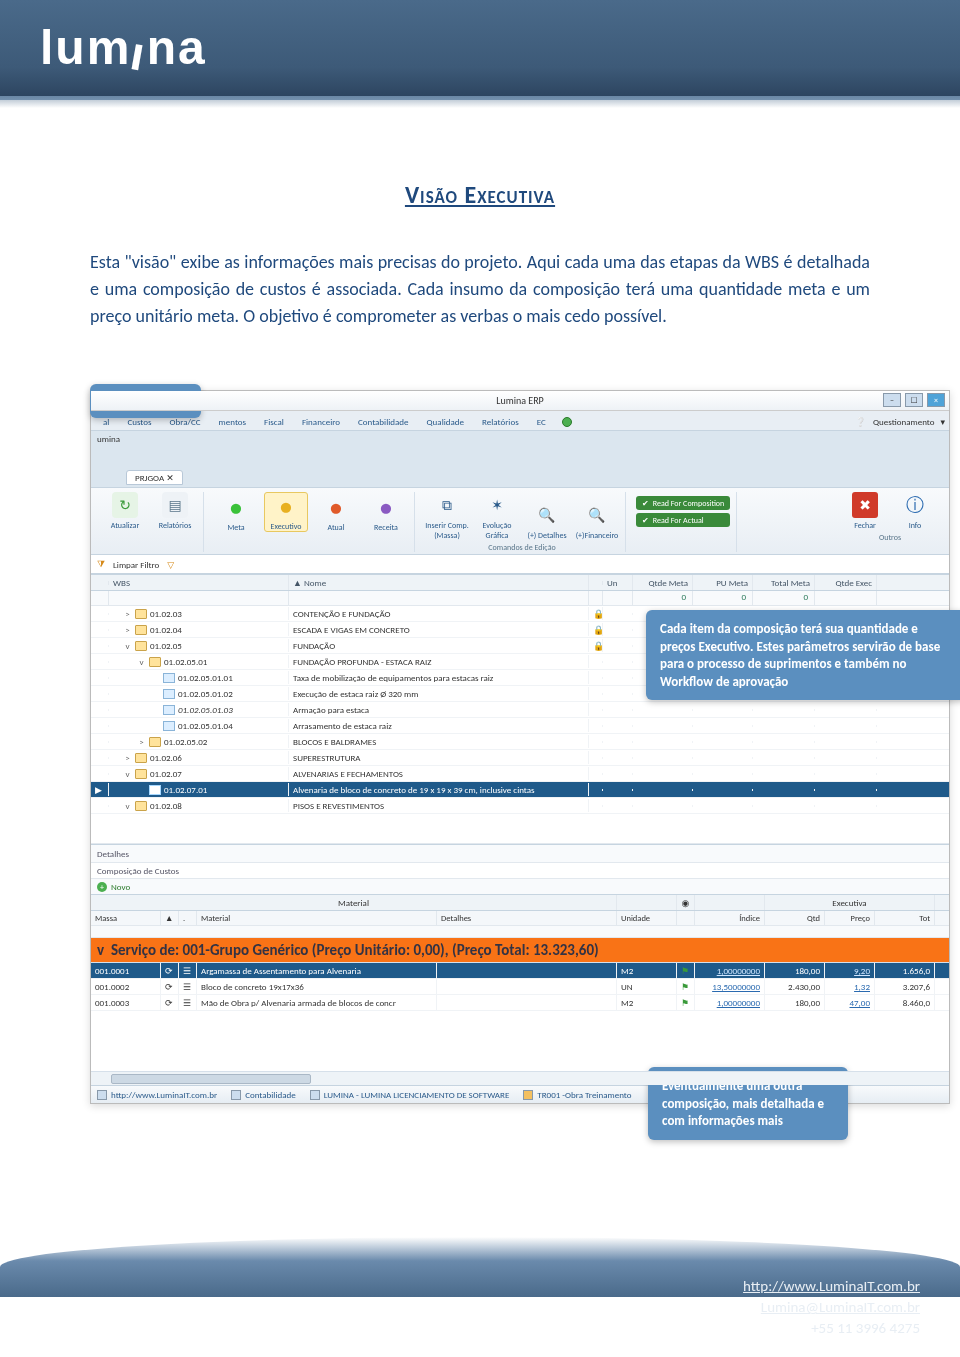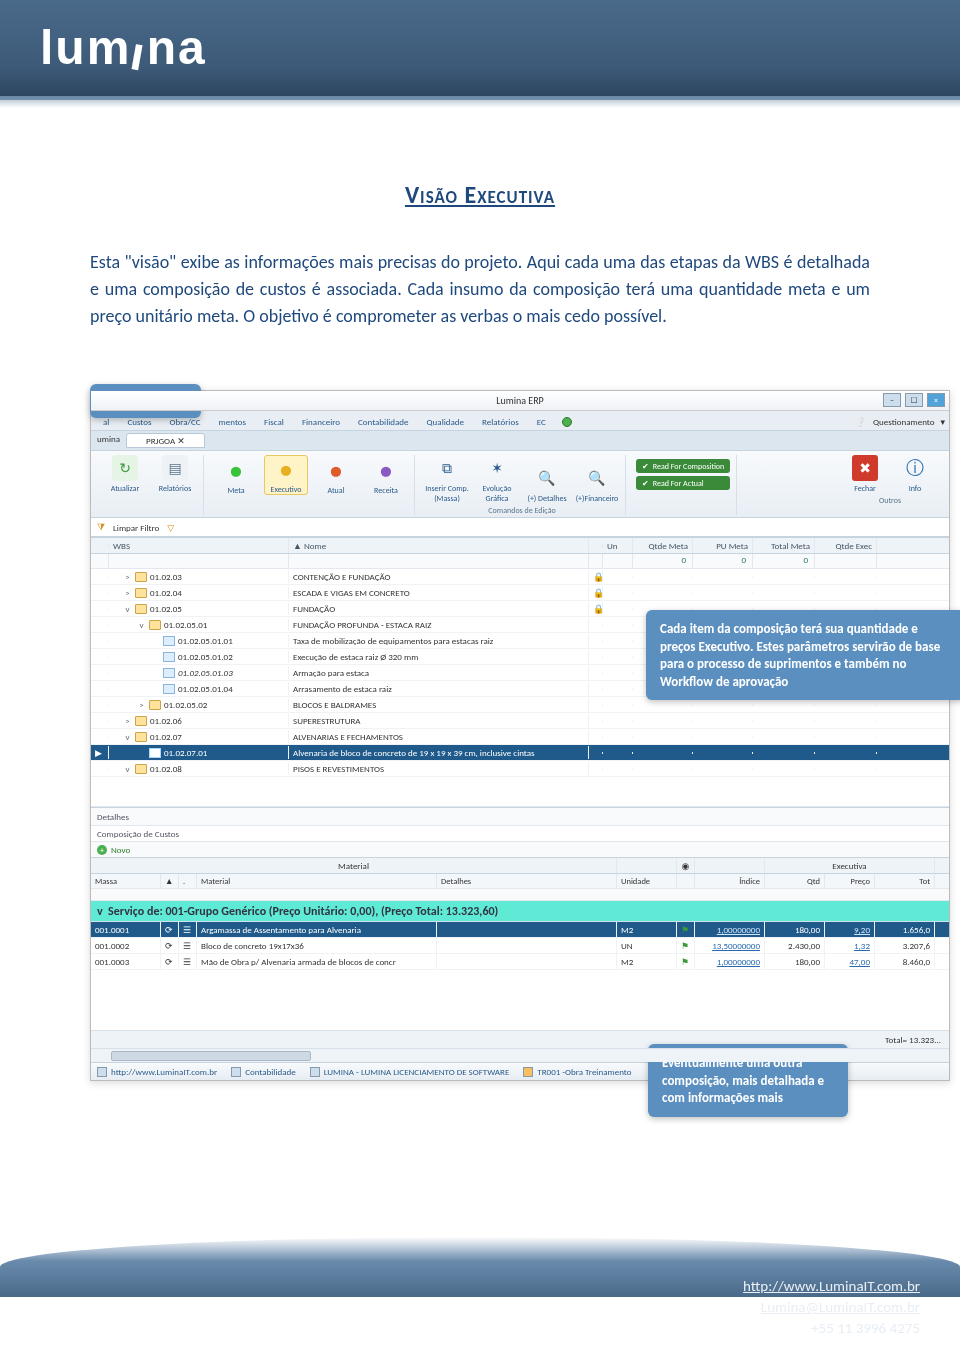--- a/index.html
+++ b/index.html
@@ -28,21 +28,21 @@
   .win-btn { width:18px; height:14px; background:#cde; border:1px solid #89a; font-size:8px; text-align:center; line-height:12px; }
   .win-btn.close { background:#4fa3d8; color:#fff; }
 
   .ribbon-tabs { display:flex; gap:2px; background:#e8eef4; padding:2px 4px 0 4px; font-size:9px; border-bottom:1px solid #c6d4e0; }
   .ribbon-tabs .rtab { padding:3px 8px; color:#2a5a8a; cursor:pointer; }
   .ribbon-tabs .ql { color:#2a7a2a; margin-left:6px; display:flex; align-items:center; gap:4px;}
   .ribbon-tabs .help { margin-left:auto; display:flex; align-items:center; gap:6px;}
   .chk { width:10px; height:10px; border-radius:50%; background:#4caf50; display:inline-block; border:1px solid #2a7a2a;}
 
   .doc-tabs { background:#dbe6ef; padding:2px 6px; font-size:9px; border-bottom:1px solid #c6d4e0; display:flex; gap:6px;}
-  .doc-tab { background:#fff; border:1px solid #b8c8d8; padding:1px 19px; border-radius:3px 3px 0 0;}
+  .doc-tab { background:#fff; border:1px solid #b8c8d8; padding:1px 8px; border-radius:3px 3px 0 0;margin-top:37px;}
 
   .ribbon { display:flex; background:linear-gradient(#f8fafc,#e8eef4); border-bottom:1px solid #c6d4e0; padding:4px 6px 2px 6px; gap:4px; }
   .rgroup { display:flex; flex-direction:column; align-items:center; padding:0 6px; border-right:1px solid #d6e0ea; }
   .rgroup:last-child { border-right:none; margin-left:auto;}
   .ricons { display:flex; gap:6px; align-items:flex-end;}
   .ricon { display:flex; flex-direction:column; align-items:center; width:44px; font-size:8px; color:#2a5a8a; text-align:center; gap:2px; cursor:pointer;}
   .ricon .g { width:26px; height:26px; border-radius:4px; display:flex; align-items:center; justify-content:center; font-size:14px;}
   .rlabel { font-size:8px; color:#5a768a; margin-top:2px;}
   .pill { display:flex; align-items:center; gap:4px; background:#3a8a3a; color:#fff; border-radius:3px; padding:2px 6px; font-size:8px;}
 
@@ -78,21 +78,21 @@
   .dgrid-head > div { padding:2px 4px; border-right:1px solid #e2e8ee;}
   .dgrid-sub { display:grid; grid-template-columns: 70px 18px 18px 240px 180px 60px 18px 70px 60px 50px 60px; font-size:8.5px; background:#f4f7fa; border-bottom:1px solid #e2e8ee;}
   .dgrid-sub > div { padding:2px 4px; border-right:1px solid #e2e8ee; }
   .dgrid-row { display:grid; grid-template-columns: 70px 18px 18px 240px 180px 60px 18px 70px 60px 50px 60px; font-size:9px; border-bottom:1px solid #f0f3f6; background:#fff;}
   .dgrid-row > div { padding:2px 4px; border-right:1px solid #f0f3f6; white-space:nowrap; overflow:hidden;}
   .dgrid-row.sel { background:#1f5a8a; color:#fff;}
   .dgrid-row .num { text-align:right; }
   .dgrid-row .link { color:#2a6ab0; text-decoration:underline;}
   .dgrid-row.sel .link { color:#cfe6ff;}
   .flag { color:#3a9a3a; }
-  .dservice { font-size:12px; background:#5eead4; padding:3px 6px; border-bottom:1px solid #d6e0ea; font-weight:bold; color:#334;}
+  .dservice { font-size:15px; background:#f97316; padding:3px 6px; border-bottom:1px solid #d6e0ea; font-weight:bold; color:#334;}
 
   .totalbar { display:flex; justify-content:flex-end; padding:3px 8px; font-size:9px; border-top:1px solid #d6e0ea; background:#eef3f7;}
   .hscroll { height:14px; background:#eef3f7; border-top:1px solid #d6e0ea; position:relative;}
   .hscroll .thumb { position:absolute; left:20px; width:200px; top:2px; height:10px; background:#cdd9e4; border:1px solid #aab8c6; border-radius:2px;}
 
   .statusbar { display:flex; gap:14px; align-items:center; background:linear-gradient(#f8fafc,#e6edf3); border-top:1px solid #c6d4e0; padding:3px 6px; font-size:9px; color:#2a5a8a;}
   .sb-item { display:flex; align-items:center; gap:4px;}
   .sb-item .ic { width:10px;height:10px; background:#cde; border:1px solid #89a;}
 
   
@@ -483,23 +483,20 @@
               <div></div>
               <div>M2</div>
               <div class="flag">⚑</div>
               <div class="num link">1,00000000</div>
               <div class="num">180,00</div>
               <div class="num link">47,00</div>
               <div class="num">8.460,0</div>
             </div>
           </div>
         <div style="height:60px;background:#fff;"></div>
-        <div class="totalbar">
-            <span>Total= 13.323...</span>
-          </div>
         <div class="hscroll">
             <div class="thumb"></div>
           </div>
       </div>
 
       <div class="statusbar">
         <span class="sb-item">
             <span class="ic"></span>
             <span>http://www.LuminaIT.com.br</span>
           </span>

